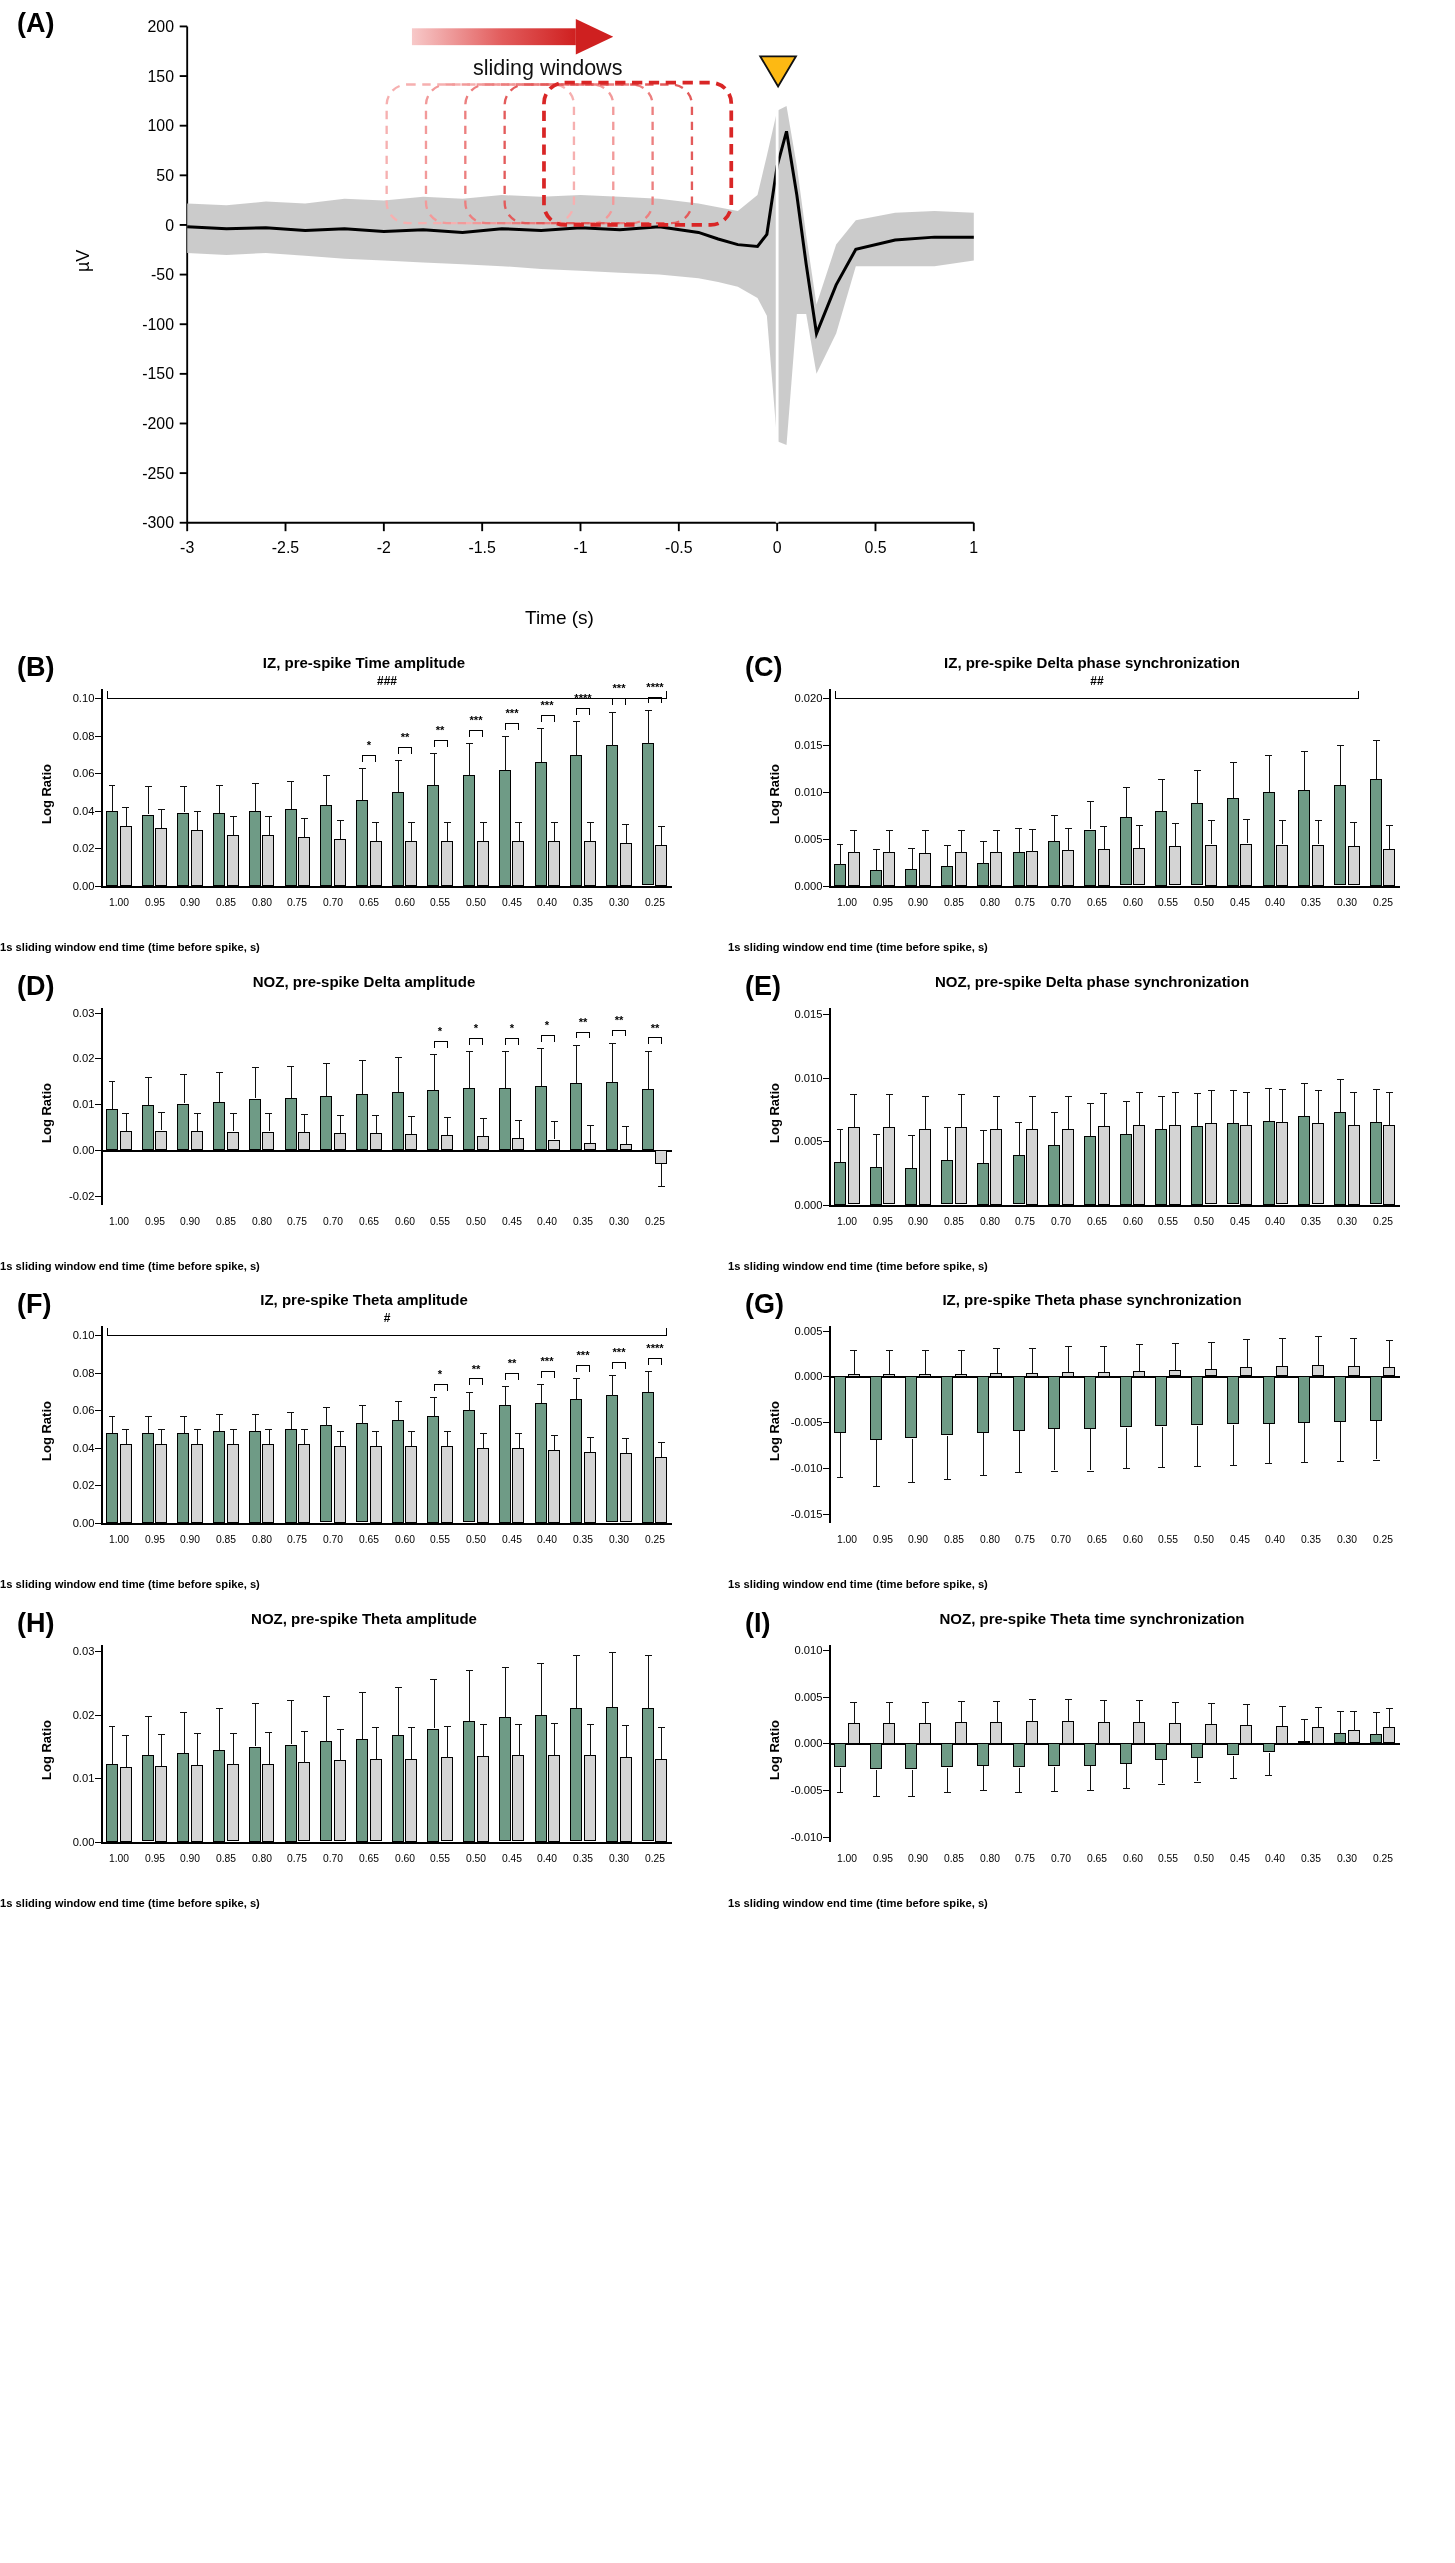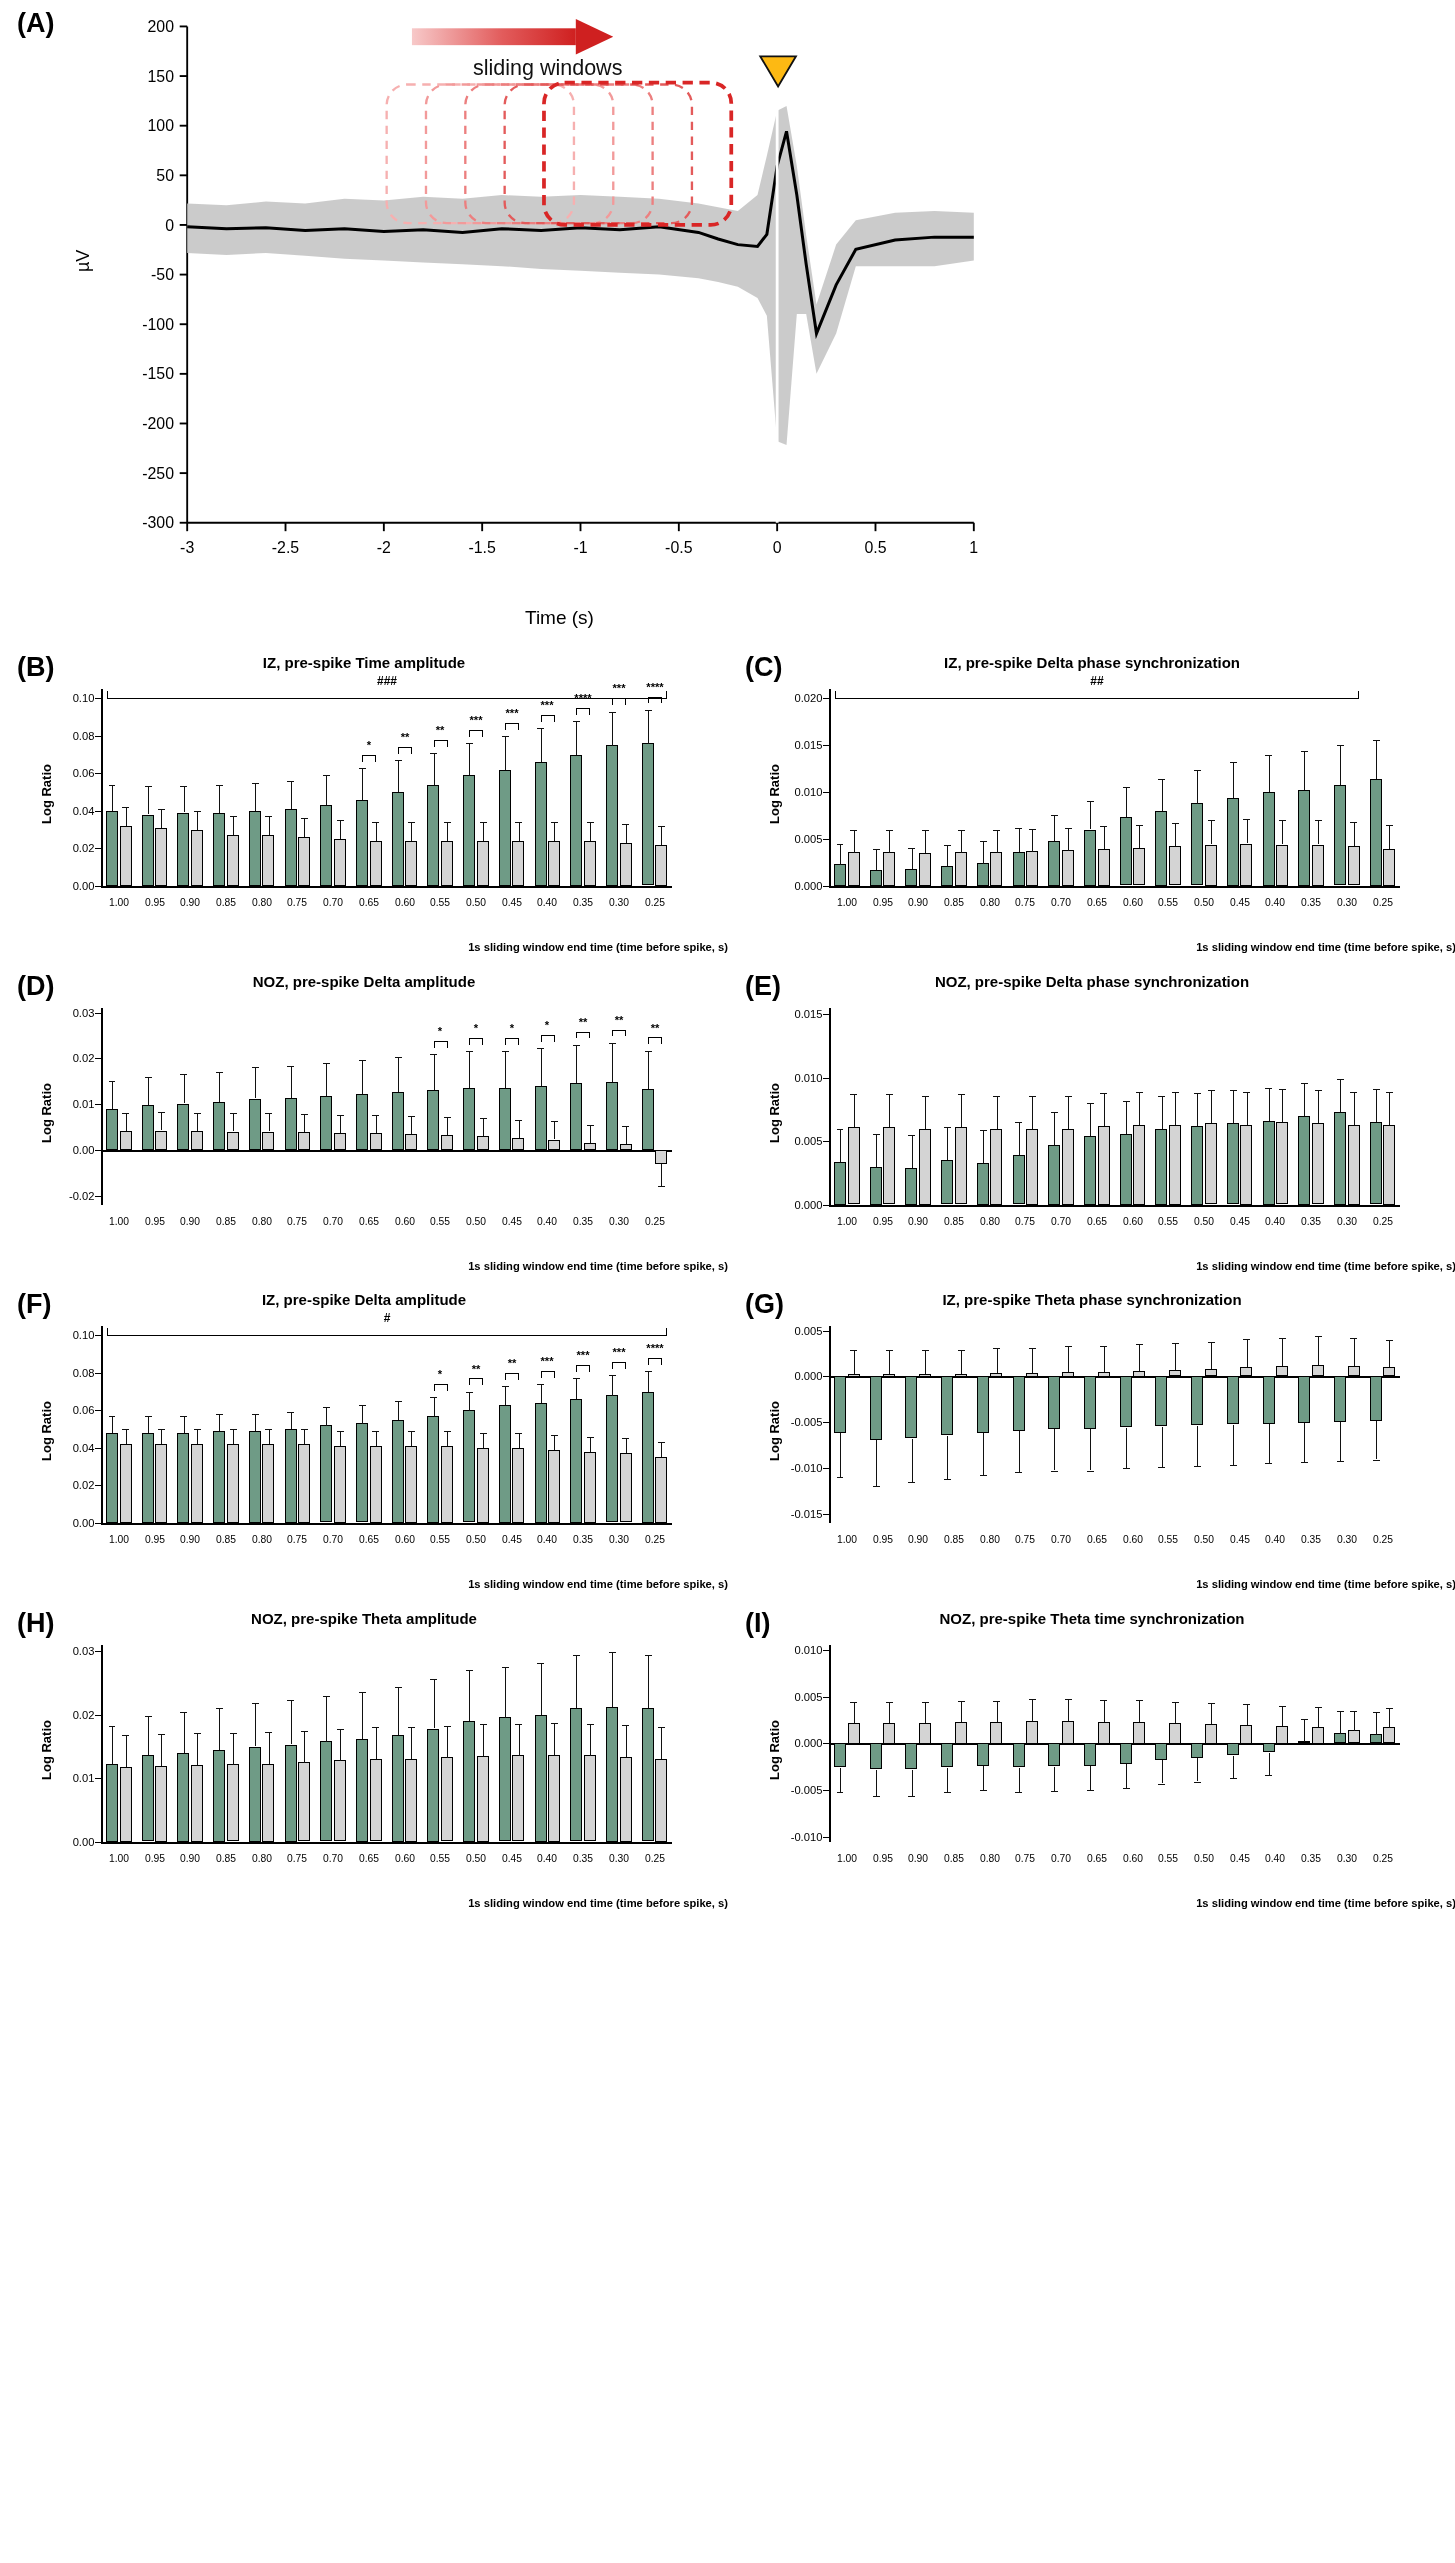--- a/index.html
+++ b/index.html
@@ -61,21 +61,21 @@
   .chart-area {
     position:absolute; left:101px; top:43px; width:571px; height:197px;
   }
   .axis-line { position:absolute; background:#000; }
   .ylabel {
     position:absolute; left:39px; top:178px;
     transform: rotate(-90deg); transform-origin: left top;
     font-size:13px; font-weight:bold;
   }
   .xlabel {
-    position:absolute; left:0; top:295px; width:728px; text-align:right;
+    position:absolute; left:0; top:295px; width:728px; text-align:left;
     font-size:11.2px; font-weight:bold;
   }
   .ytick {
     position:absolute; right:100%; margin-right:6.6px;
     font-size:11.2px; white-space:nowrap; transform:translateY(-50%);
   }
   .ytick-mark { position:absolute; width:5.6px; height:0.9px; background:#000; right:100%; }
   .xtick {
     position:absolute; font-size:10.3px; transform:translateX(-50%);
     white-space:nowrap;
@@ -748,21 +748,21 @@
         <div class="bar ps" style="left: 541px; top: 114px; width: 12px; height: 82px; bottom: auto;"></div>
         <div class="errbar" style="left: 547px; top: 81px; height: 33px;"></div>
         <div class="errcap" style="left: 544px; top: 81px; width: 6.6px;"></div>
         <div class="bar nps" style="left: 554px; top: 117px; width: 12px; height: 80px; bottom: auto;"></div>
         <div class="errbar" style="left: 560px; top: 84px; height: 33px;"></div>
         <div class="errcap" style="left: 557px; top: 84px; width: 6.6px;"></div>
       </div>
     </div>
   <div class="cell" id="cell-F" style="left:0px;   top:637px;">
       <div class="panel-letter letter">(F)</div>
-      <div class="chart-title">IZ, pre-spike Delta amplitude</div>
+      <div class="chart-title">IZ, pre-spike Theta amplitude</div>
       <div class="ylabel">Log Ratio</div>
       <div class="xlabel">1s sliding window end time (time before spike, s)</div>
       <div class="chart-area">
         <div class="axis-line" style="left: 0px; top: 0px; width: 1.9px; height: 197px;"></div>
         <div class="axis-line" style="left: 0px; top: 197px; width: 571px; height: 1.9px;"></div>
         <div class="ytick" style="top: 197px;">0.00</div>
         <div class="ytick-mark" style="top: 197px;"></div>
         <div class="ytick" style="top: 159px;">0.02</div>
         <div class="ytick-mark" style="top: 159px;"></div>
         <div class="ytick" style="top: 122px;">0.04</div>

